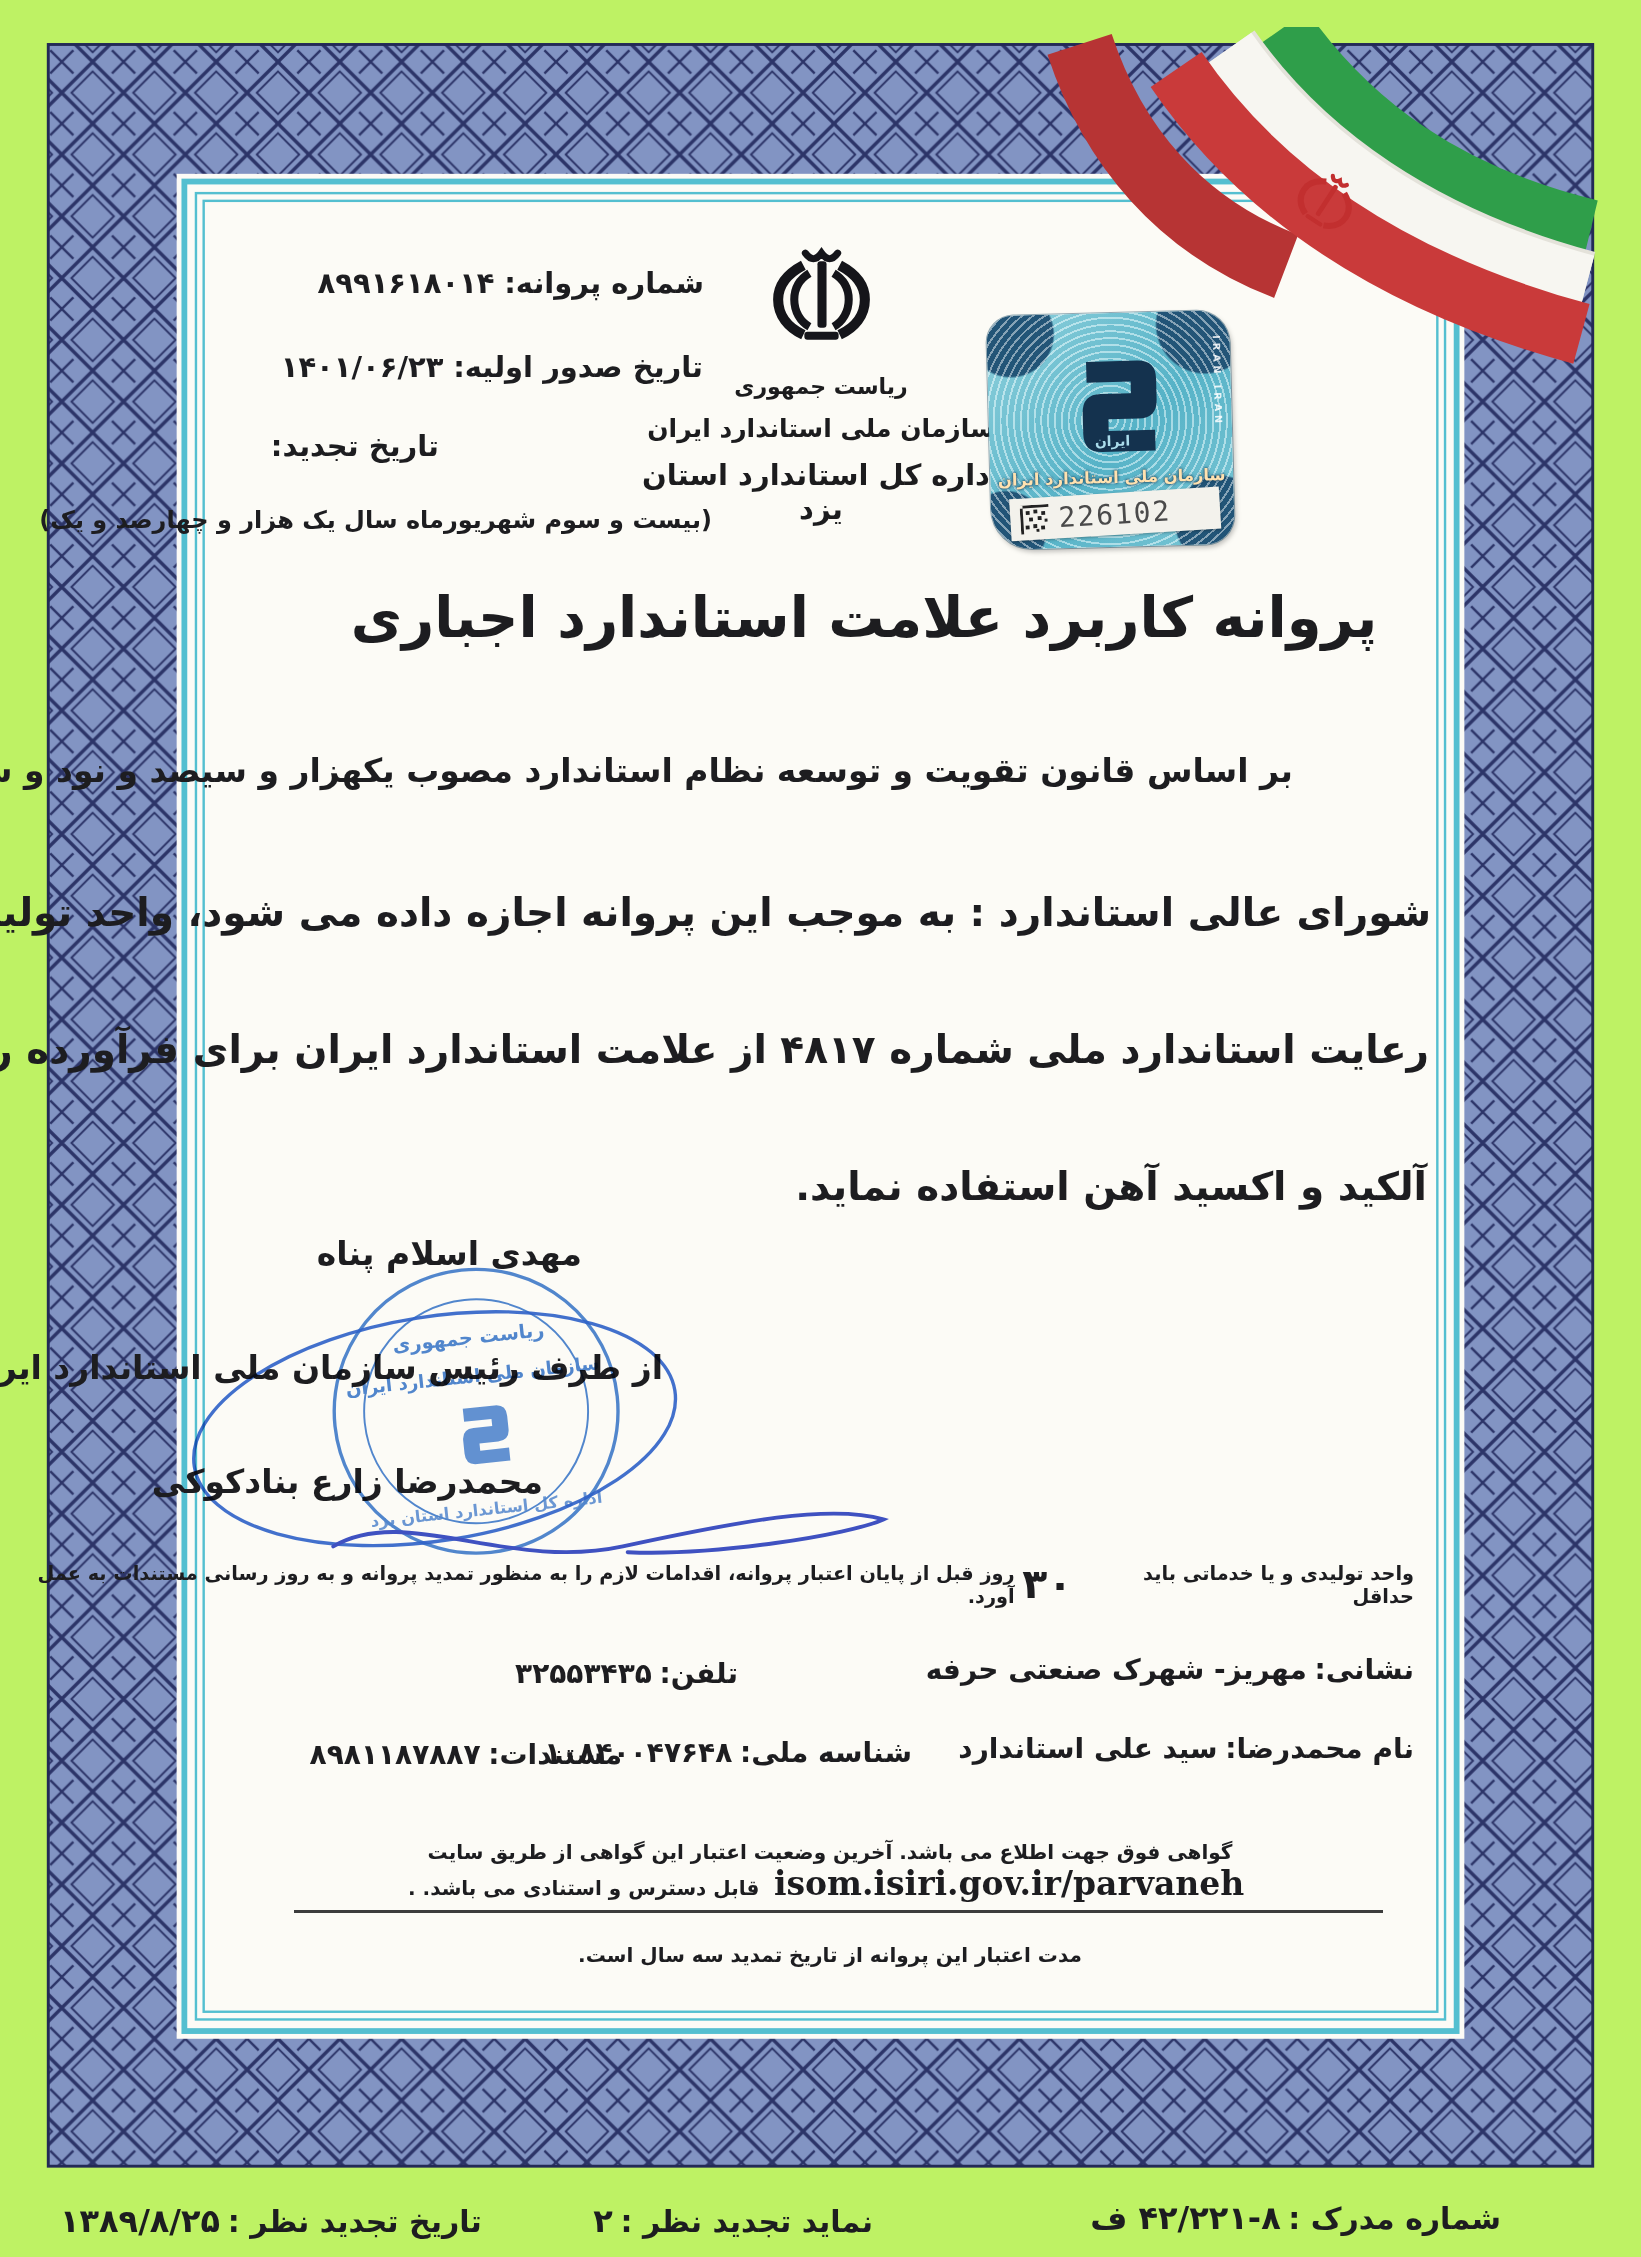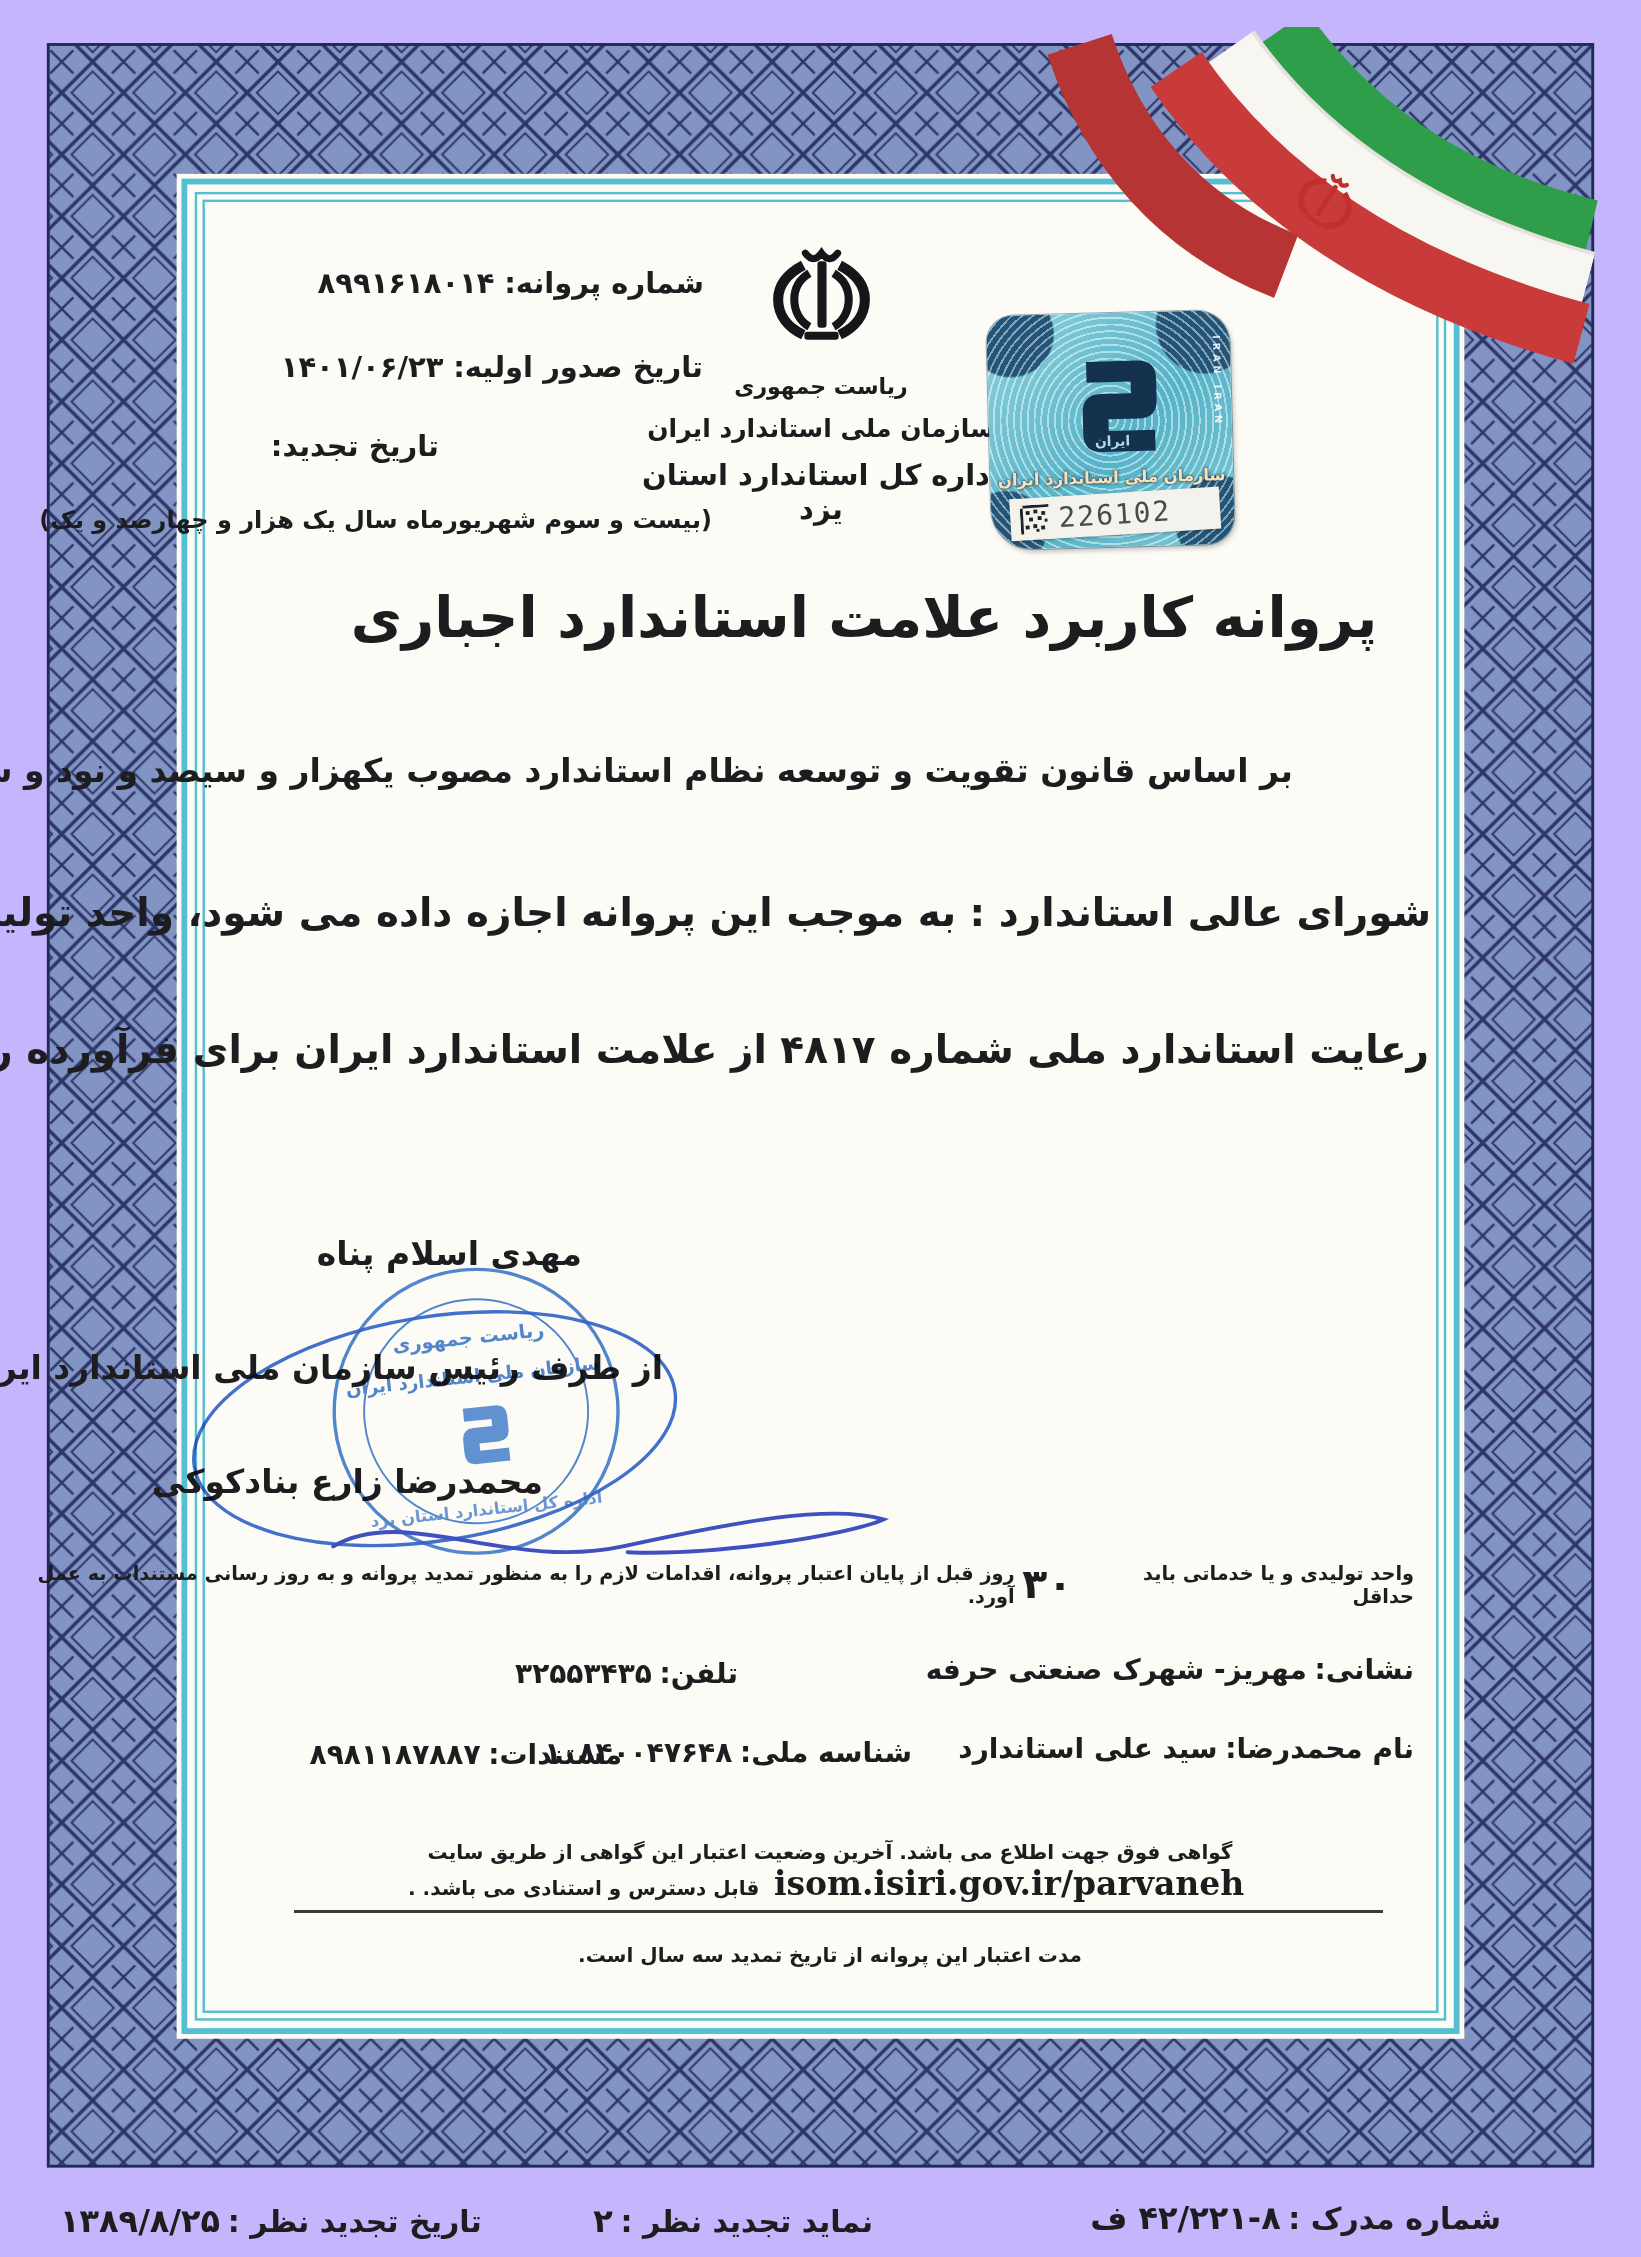--- a/index.html
+++ b/index.html
@@ -1,17 +1,17 @@
 <!DOCTYPE html>
 <html lang="fa"><head>
 <meta charset="utf-8">
 <style>
   html,body{margin:0;padding:0;background:#e9eae6;}
   .page{
-    position:relative;width:1641px;height:2257px;background:#c4b5fd;
+    position:relative;width:1641px;height:2257px;background:#bef264;
     font-family:"DejaVu Sans",sans-serif;overflow:hidden;color:#1c1c1e;
   }
   .abs{position:absolute;}
   .rtl{direction:rtl;unicode-bidi:isolate;}
   .ink{color:#1d1d20;font-weight:bold;}
   .nowrap{white-space:nowrap;}
   .center{text-align:center;}
 
   
   .field{font-size:29px;}
@@ -166,20 +166,21 @@
       </svg>
       <span class="holo-serial">226102</span>
     </div>
   </div>
 
   <div class="abs rtl center doc-title ink nowrap" style="left:270px;top:585px;width:1188px;">پروانه کاربرد علامت استاندارد اجباری</div>
 
   <div class="abs rtl body-line first ink nowrap" style="right:348px;top:751px;">بر اساس قانون تقویت و توسعه نظام استاندارد مصوب یکهزار و سیصد و نود و شش و در اجرای مصوبات</div>
   <div class="abs rtl body-line ink nowrap" style="right:210px;top:890px;">شورای عالی استاندارد : به موجب این پروانه اجازه داده می شود، واحد تولیدی تلاش رنگ یزد با</div>
   <div class="abs rtl body-line ink nowrap" style="right:212px;top:1027px;">رعایت استاندارد ملی شماره ۴۸۱۷ از علامت استاندارد ایران برای فرآورده رنگ آستری برپایه رزین</div>
+  <div class="abs rtl body-line ink nowrap" style="right:214px;top:1164px;">آلکید و اکسید آهن استفاده نماید.</div>
 
   <div class="abs rtl sig-name ink nowrap" style="left:370px;top:1234px;width:212px;text-align:right;">مهدی اسلام پناه</div>
   <div class="abs rtl sig-behalf ink nowrap" style="right:978px;top:1348px;">از طرف رئیس سازمان ملی استاندارد ایران</div>
   <div class="abs rtl sig-name ink nowrap" style="left:331px;top:1462px;width:212px;text-align:center;">محمدرضا زارع بنادکوکی</div>
 
   <svg class="abs" style="left:174px;top:1197px;mix-blend-mode:multiply;" width="888" height="444" viewBox="0 0 920 460">
     <g transform="rotate(-6 313 222)" stroke="#3b78cf" fill="none" opacity="0.88">
       <circle cx="313" cy="222" r="147" stroke-width="3.5"></circle>
       <circle cx="313" cy="222" r="116" stroke-width="2"></circle>
       <text x="313" y="152" font-size="20" fill="#3b78cf" stroke="none" text-anchor="middle" font-weight="bold" direction="rtl">ریاست جمهوری</text>

